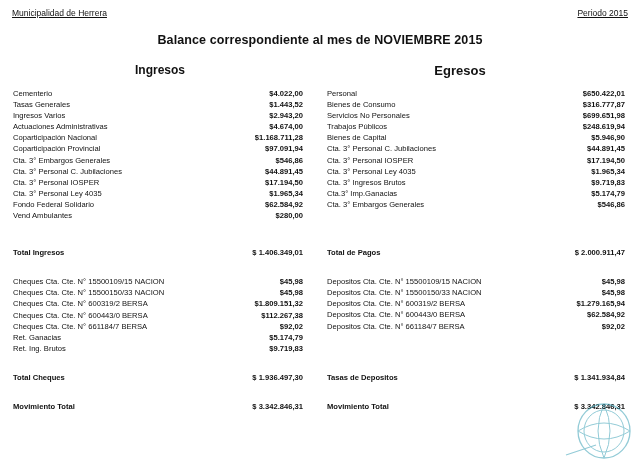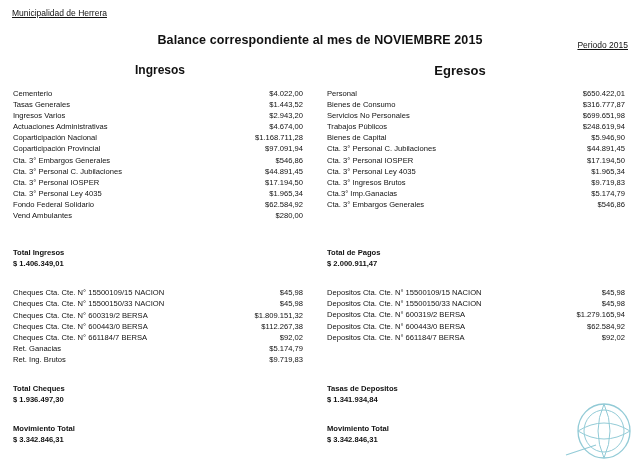--- a/index.html
+++ b/index.html
@@ -15,21 +15,21 @@
     position:absolute;inset:0;
     padding:8px;
   }
   
   .hdr{
     position:absolute;top:8px;left:12px;right:12px;
     display:flex;justify-content:space-between;align-items:flex-start;
     font-size:8.5px;
   }
   .hdr .muni{text-decoration:underline;}
-  .hdr .periodo{text-decoration:underline;margin-top:32px;}
+  .hdr .periodo{text-decoration:underline;}
 
   .title{
     position:absolute;top:33px;left:0;right:0;
     text-align:center;
     font-size:12.5px;
     font-weight:bold;
     letter-spacing:.1px;
   }
 
   .col-heads{
@@ -50,25 +50,25 @@
   }
   .col-left{left:13px;width:290px;top:88px;}
   .col-right{left:327px;width:298px;top:88px;}
 
   .row{
     display:flex;justify-content:space-between;align-items:baseline;
     line-height:11.1px;
     white-space:nowrap;
   }
   .row .lbl{padding-right:6px;}
-  .row .amt{text-align:right;font-variant-numeric:tabular-nums;}
+  .row .amt{text-align:right;font-variant-numeric:tabular-nums;font-weight:bold;}
 
   .spacer-lg{height:26px;}
   .spacer-md{height:18px;}
-  .total-row{font-weight:bold;flex-direction:column;}
+  .total-row{font-weight:bold;}
 
   .block{margin:0;padding:0;}
 
   
   .stamp{
     position:absolute;right:4px;bottom:2px;width:72px;height:62px;
     opacity:.55;
   }
 </style>
 </head>

